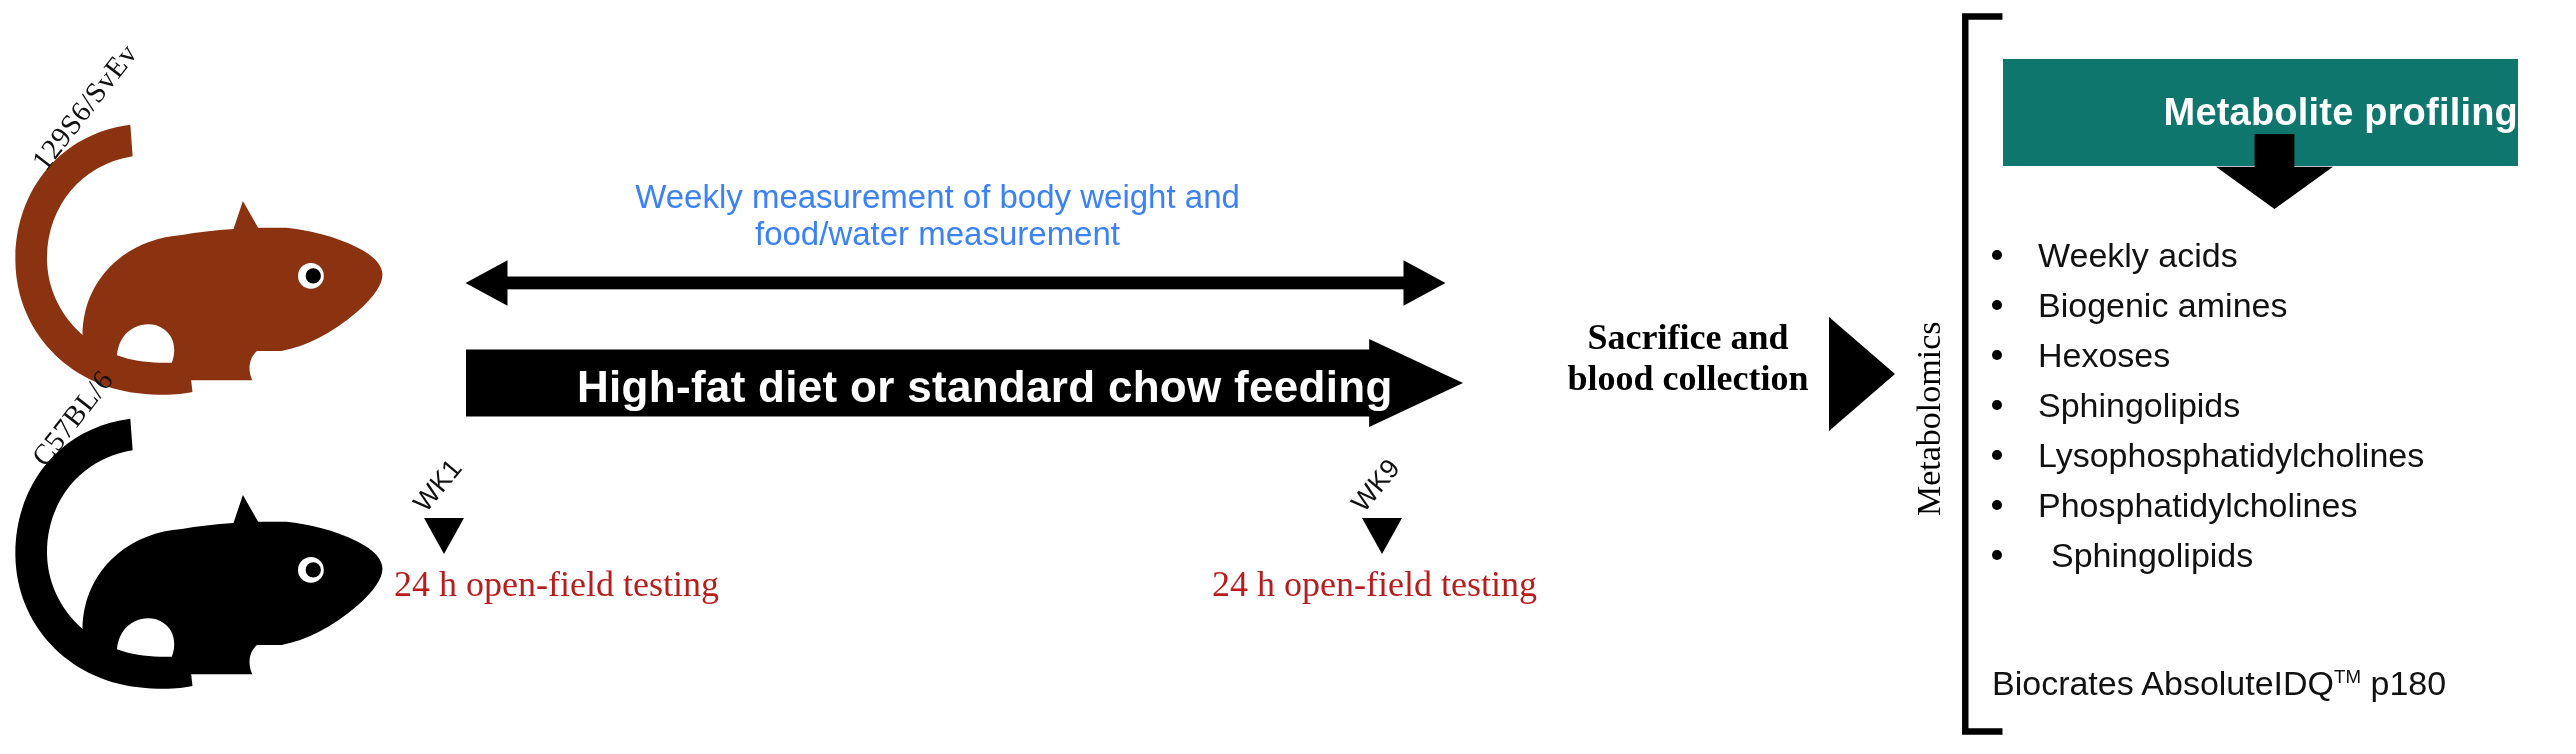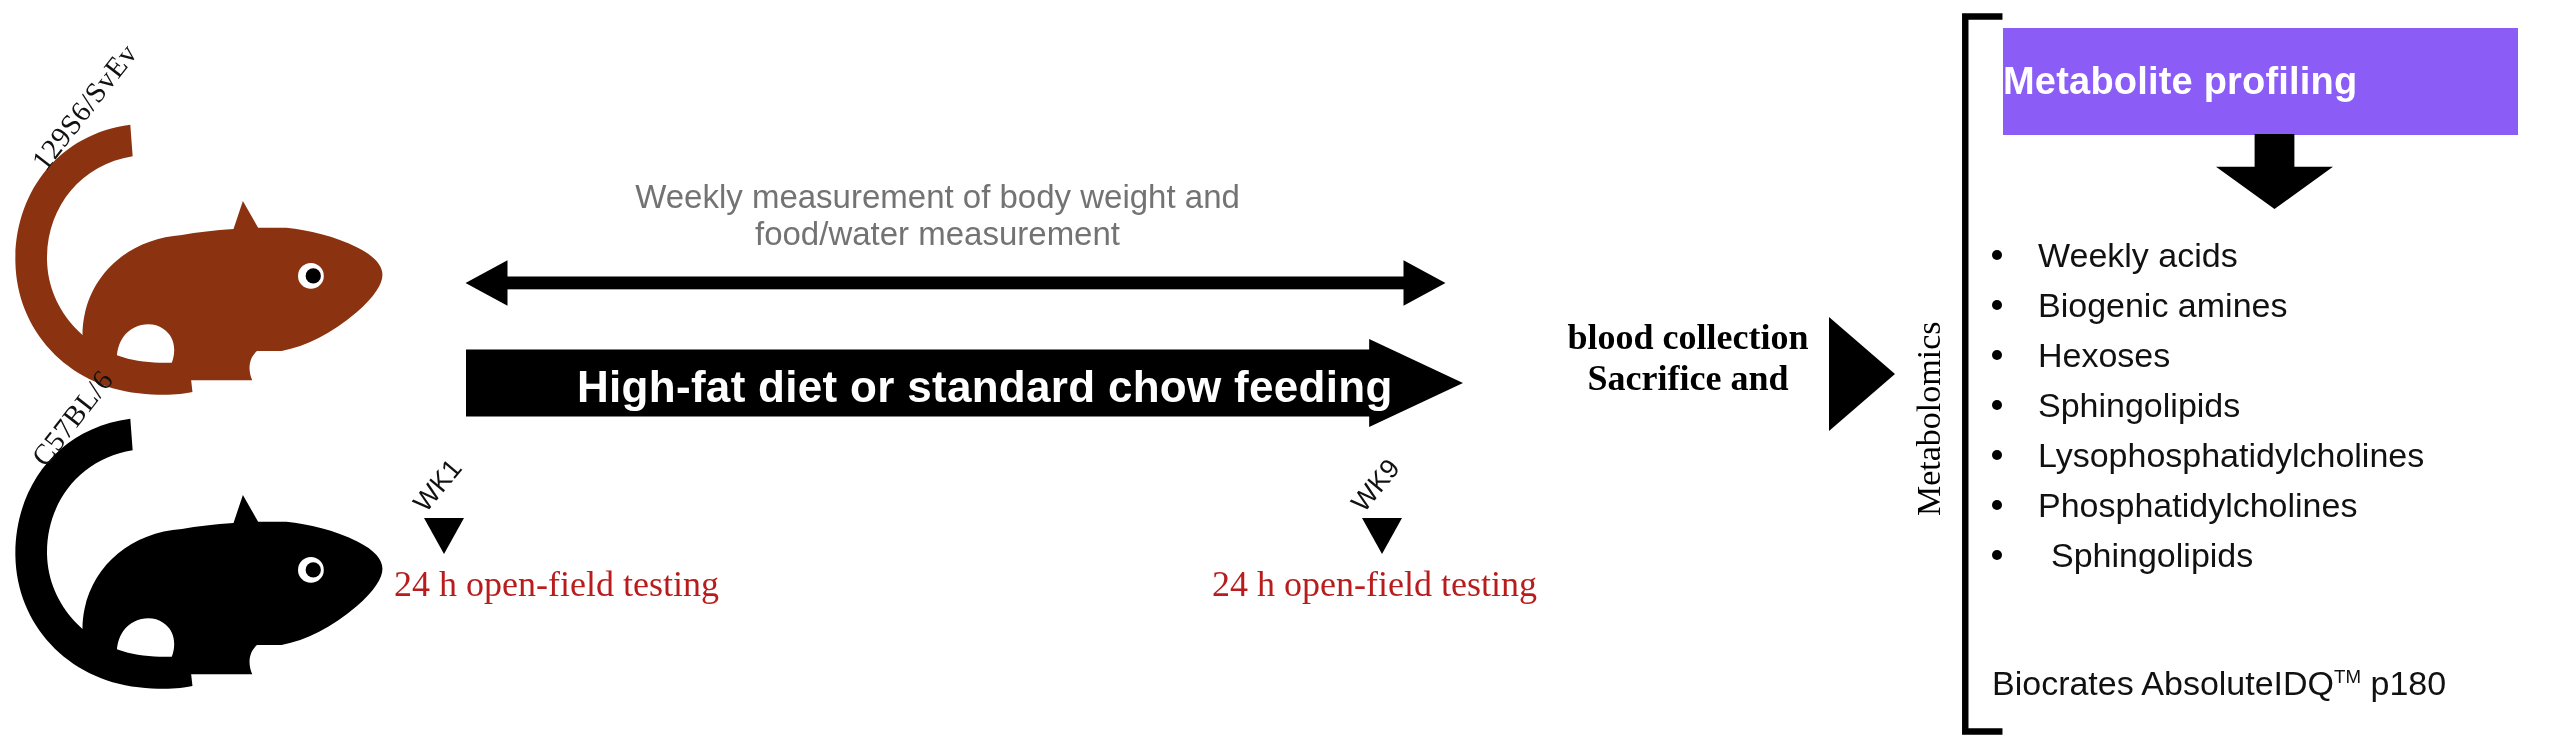--- a/index.html
+++ b/index.html
@@ -12,21 +12,21 @@
 
   .strain-label{
     position:absolute;font-family:"Liberation Serif","DejaVu Serif",serif;
     font-size:29px;letter-spacing:0.6px;color:#111;white-space:nowrap;
     transform-origin:left center;
   }
 
   
   .weekly-text{
     position:absolute;text-align:center;line-height:1.12;
-    font-size:33px;color:#737373;
+    font-size:33px;color:#3b82f6;
     font-family:"Liberation Sans","DejaVu Sans",sans-serif;
   }
 
   
   .dbl-arrow{position:absolute;}
   .dbl-arrow svg{display:block;overflow:visible;}
 
   
   .feed-arrow{position:absolute;}
   .feed-arrow svg{display:block;overflow:visible;}
@@ -68,22 +68,22 @@
   .metab-vert{
     position:absolute;
     font-family:"Liberation Serif","DejaVu Serif",serif;
     font-size:34px;color:#000;white-space:nowrap;
     transform:rotate(-90deg);transform-origin:left top;
   }
   .bracket{position:absolute;}
   .bracket svg{display:block;overflow:visible;}
 
   .mp-box{
-    position:absolute;background:#8b5cf6;
-    display:flex;align-items:center;justify-content:flex-start;
+    position:absolute;background:#0f766e;
+    display:flex;align-items:center;justify-content:flex-end;margin-top:31px;
   }
   .mp-box span{
     color:#fff;font-weight:bold;font-size:38px;letter-spacing:0.2px;
     font-family:"Liberation Sans","DejaVu Sans",sans-serif;white-space:nowrap;
   }
   .down-arrow{position:absolute;}
   .down-arrow svg{display:block;overflow:visible;}
 
   .bullets{position:absolute;}
   .bul-row{position:relative;height:50px;}
@@ -188,22 +188,22 @@
 
 <div class="wk-label" style="left:431px;top:487px;transform:rotate(-50deg);">WK1</div>
 <div class="wk-tri" style="left:424px;top:518px;"></div>
 <div class="of-text" style="left:394px;top:563px;">24 h open-field testing</div>
 
 <div class="wk-label" style="left:1369px;top:487px;transform:rotate(-50deg);">WK9</div>
 <div class="wk-tri" style="left:1362px;top:518px;"></div>
 <div class="of-text" style="left:1212px;top:563px;">24 h open-field testing</div>
 
 <div class="sacrifice" style="left:1483px;top:317px;width:410px;">
+  <div>Sacrifice and</div>
   <div>blood collection</div>
-  <div>Sacrifice and</div>
 </div>
 <div class="big-tri" style="left:1829px;top:317px;"></div>
 
 <div class="metab-vert" style="left:1910px;top:516px;">Metabolomics</div>
 
 <div class="bracket" style="left:1957px;top:13px;">
   <svg width="47" height="722" viewBox="0 0 80 1232" xmlns="http://www.w3.org/2000/svg">
     <path d="M72 6 L14 6 L14 1226 L72 1226" fill="none" stroke="#000" stroke-width="11" stroke-linecap="square"></path>
   </svg>
 </div>

